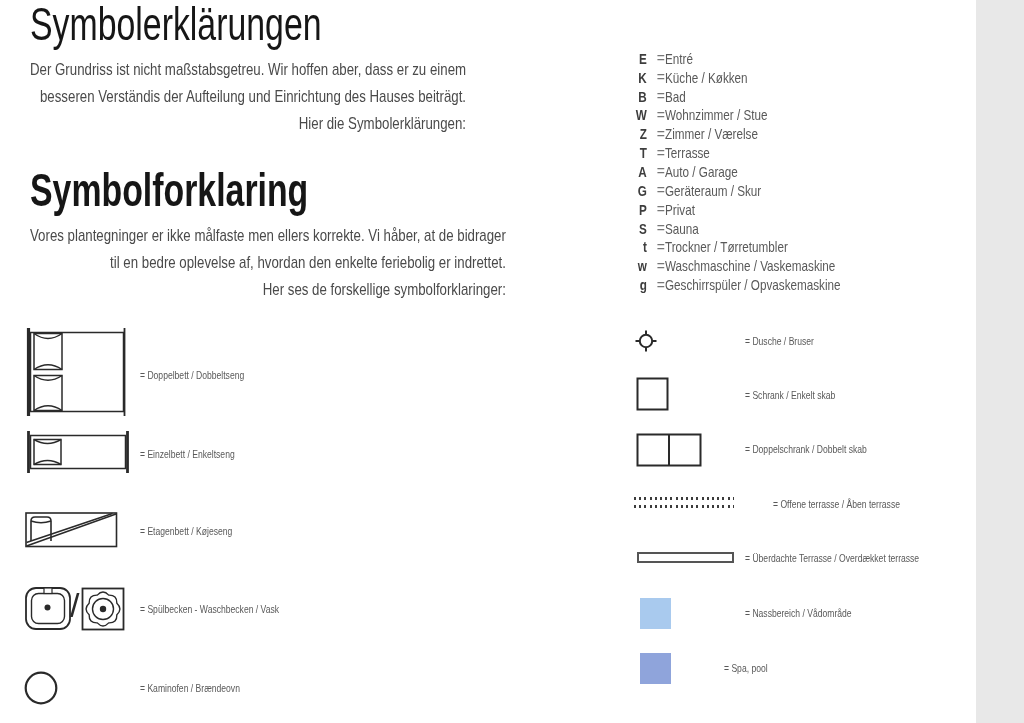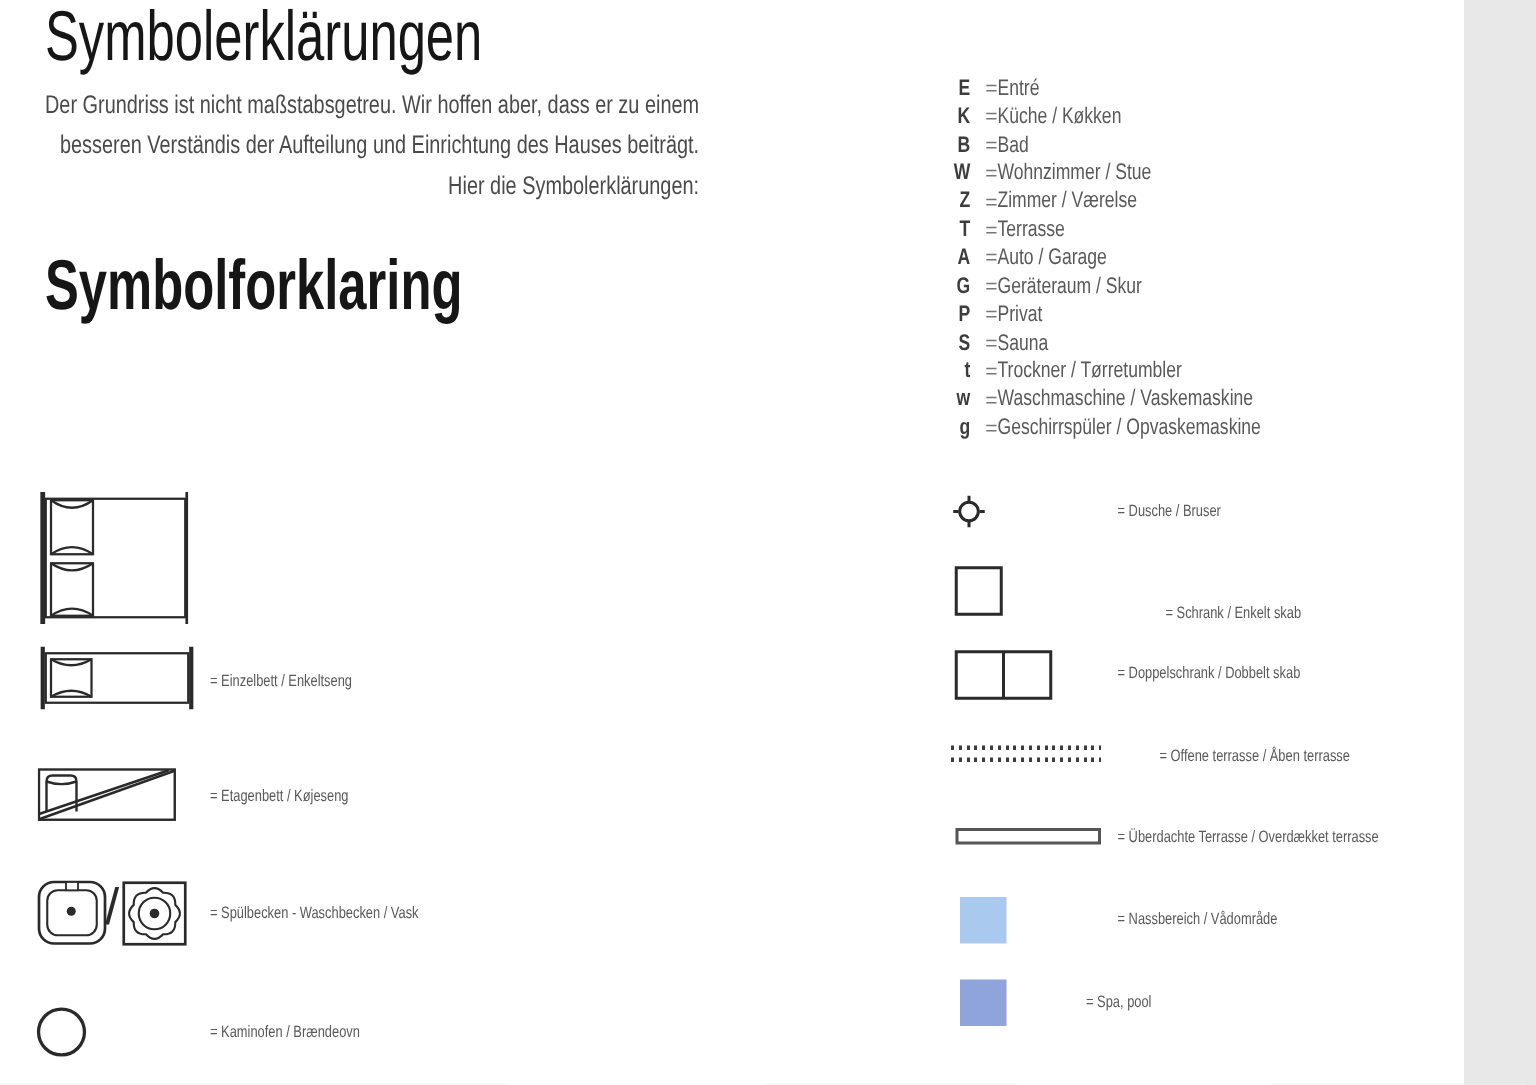--- a/index.html
+++ b/index.html
@@ -40,20 +40,25 @@
   </div>
   <div class="para" style="top:56px;">
     <span class="cxb">Der Grundriss ist nicht maßstabsgetreu. Wir hoffen aber, dass er zu einem</span>
     <span class="cxb">besseren Verständis der Aufteilung und Einrichtung des Hauses beiträgt.</span>
     <span class="cxb">Hier die Symbolerklärungen:</span>
   </div>
 
   <div class="h1" style="top:163px;font-weight:bold;">
     <span class="cxb">Symbolforklaring</span>
   </div>
+  <div class="para" style="top:222px;">
+    <span class="cxb">Vores plantegninger er ikke målfaste men ellers korrekte. Vi håber, at de bidrager</span>
+    <span class="cxb">til en bedre oplevelse af, hvordan den enkelte feriebolig er indrettet.</span>
+    <span class="cxb">Her ses de forskellige symbolforklaringer:</span>
+  </div>
 
   <div id="letterLegend">
     <div class="lrow">
         <span class="lt cx">E</span>
         <span class="eq">=</span>
         <span class="val cx">Entré</span>
       </div>
     <div class="lrow">
         <span class="lt cx">K</span>
         <span class="eq">=</span>
@@ -124,20 +129,23 @@
         <rect x="5.5" y="4.5" width="93" height="79"></rect>
         <rect x="9" y="5.5" width="28" height="36"></rect>
         <path d="M9,5.5 Q23,15.5 37,5.5"></path>
         <path d="M9,41.5 Q23,32 37,41.5"></path>
         <rect x="9" y="47.5" width="28" height="35"></rect>
         <path d="M9,47.5 Q23,57 37,47.5"></path>
         <path d="M9,82.5 Q23,73 37,82.5"></path>
       </g>
     </svg>
   </div>
+  <div class="sym-label" style="left:140px;top:365px;">
+    <span class="cx">= Doppelbett / Dobbeltseng</span>
+  </div>
 
   <div class="icon" style="left:25px;top:431px;">
     <svg width="106" height="42" viewBox="0 0 106 42">
       <g class="stroke" stroke-width="1.5">
         <line x1="3.5" y1="0" x2="3.5" y2="42" stroke-width="2.8"></line>
         <line x1="102.5" y1="0" x2="102.5" y2="42" stroke-width="2.8"></line>
         <rect x="5.5" y="4.5" width="95" height="33"></rect>
         <rect x="9" y="8.5" width="27" height="25"></rect>
         <path d="M9,8.5 Q22.5,16.5 36,8.5"></path>
         <path d="M9,33.5 Q22.5,25.5 36,33.5"></path>
@@ -210,21 +218,21 @@
   </div>
   <div class="sym-label" style="left:745px;top:331px;">
     <span class="cx">= Dusche / Bruser</span>
   </div>
 
   <div class="icon" style="left:636px;top:377px;">
     <svg width="33" height="34" viewBox="0 0 33 34">
       <rect class="stroke" x="1.5" y="1.5" width="30" height="31" stroke-width="2"></rect>
     </svg>
   </div>
-  <div class="sym-label" style="left:745px;top:399px;margin-left:32px;">
+  <div class="sym-label" style="left:745px;top:385px;">
     <span class="cx">= Schrank / Enkelt skab</span>
   </div>
 
   <div class="icon" style="left:636px;top:433px;">
     <svg width="66" height="34" viewBox="0 0 66 34">
       <g class="stroke" stroke-width="2">
         <rect x="1.5" y="1.5" width="63" height="31"></rect>
         <line x1="33" y1="1.5" x2="33" y2="32.5"></line>
       </g>
     </svg>

